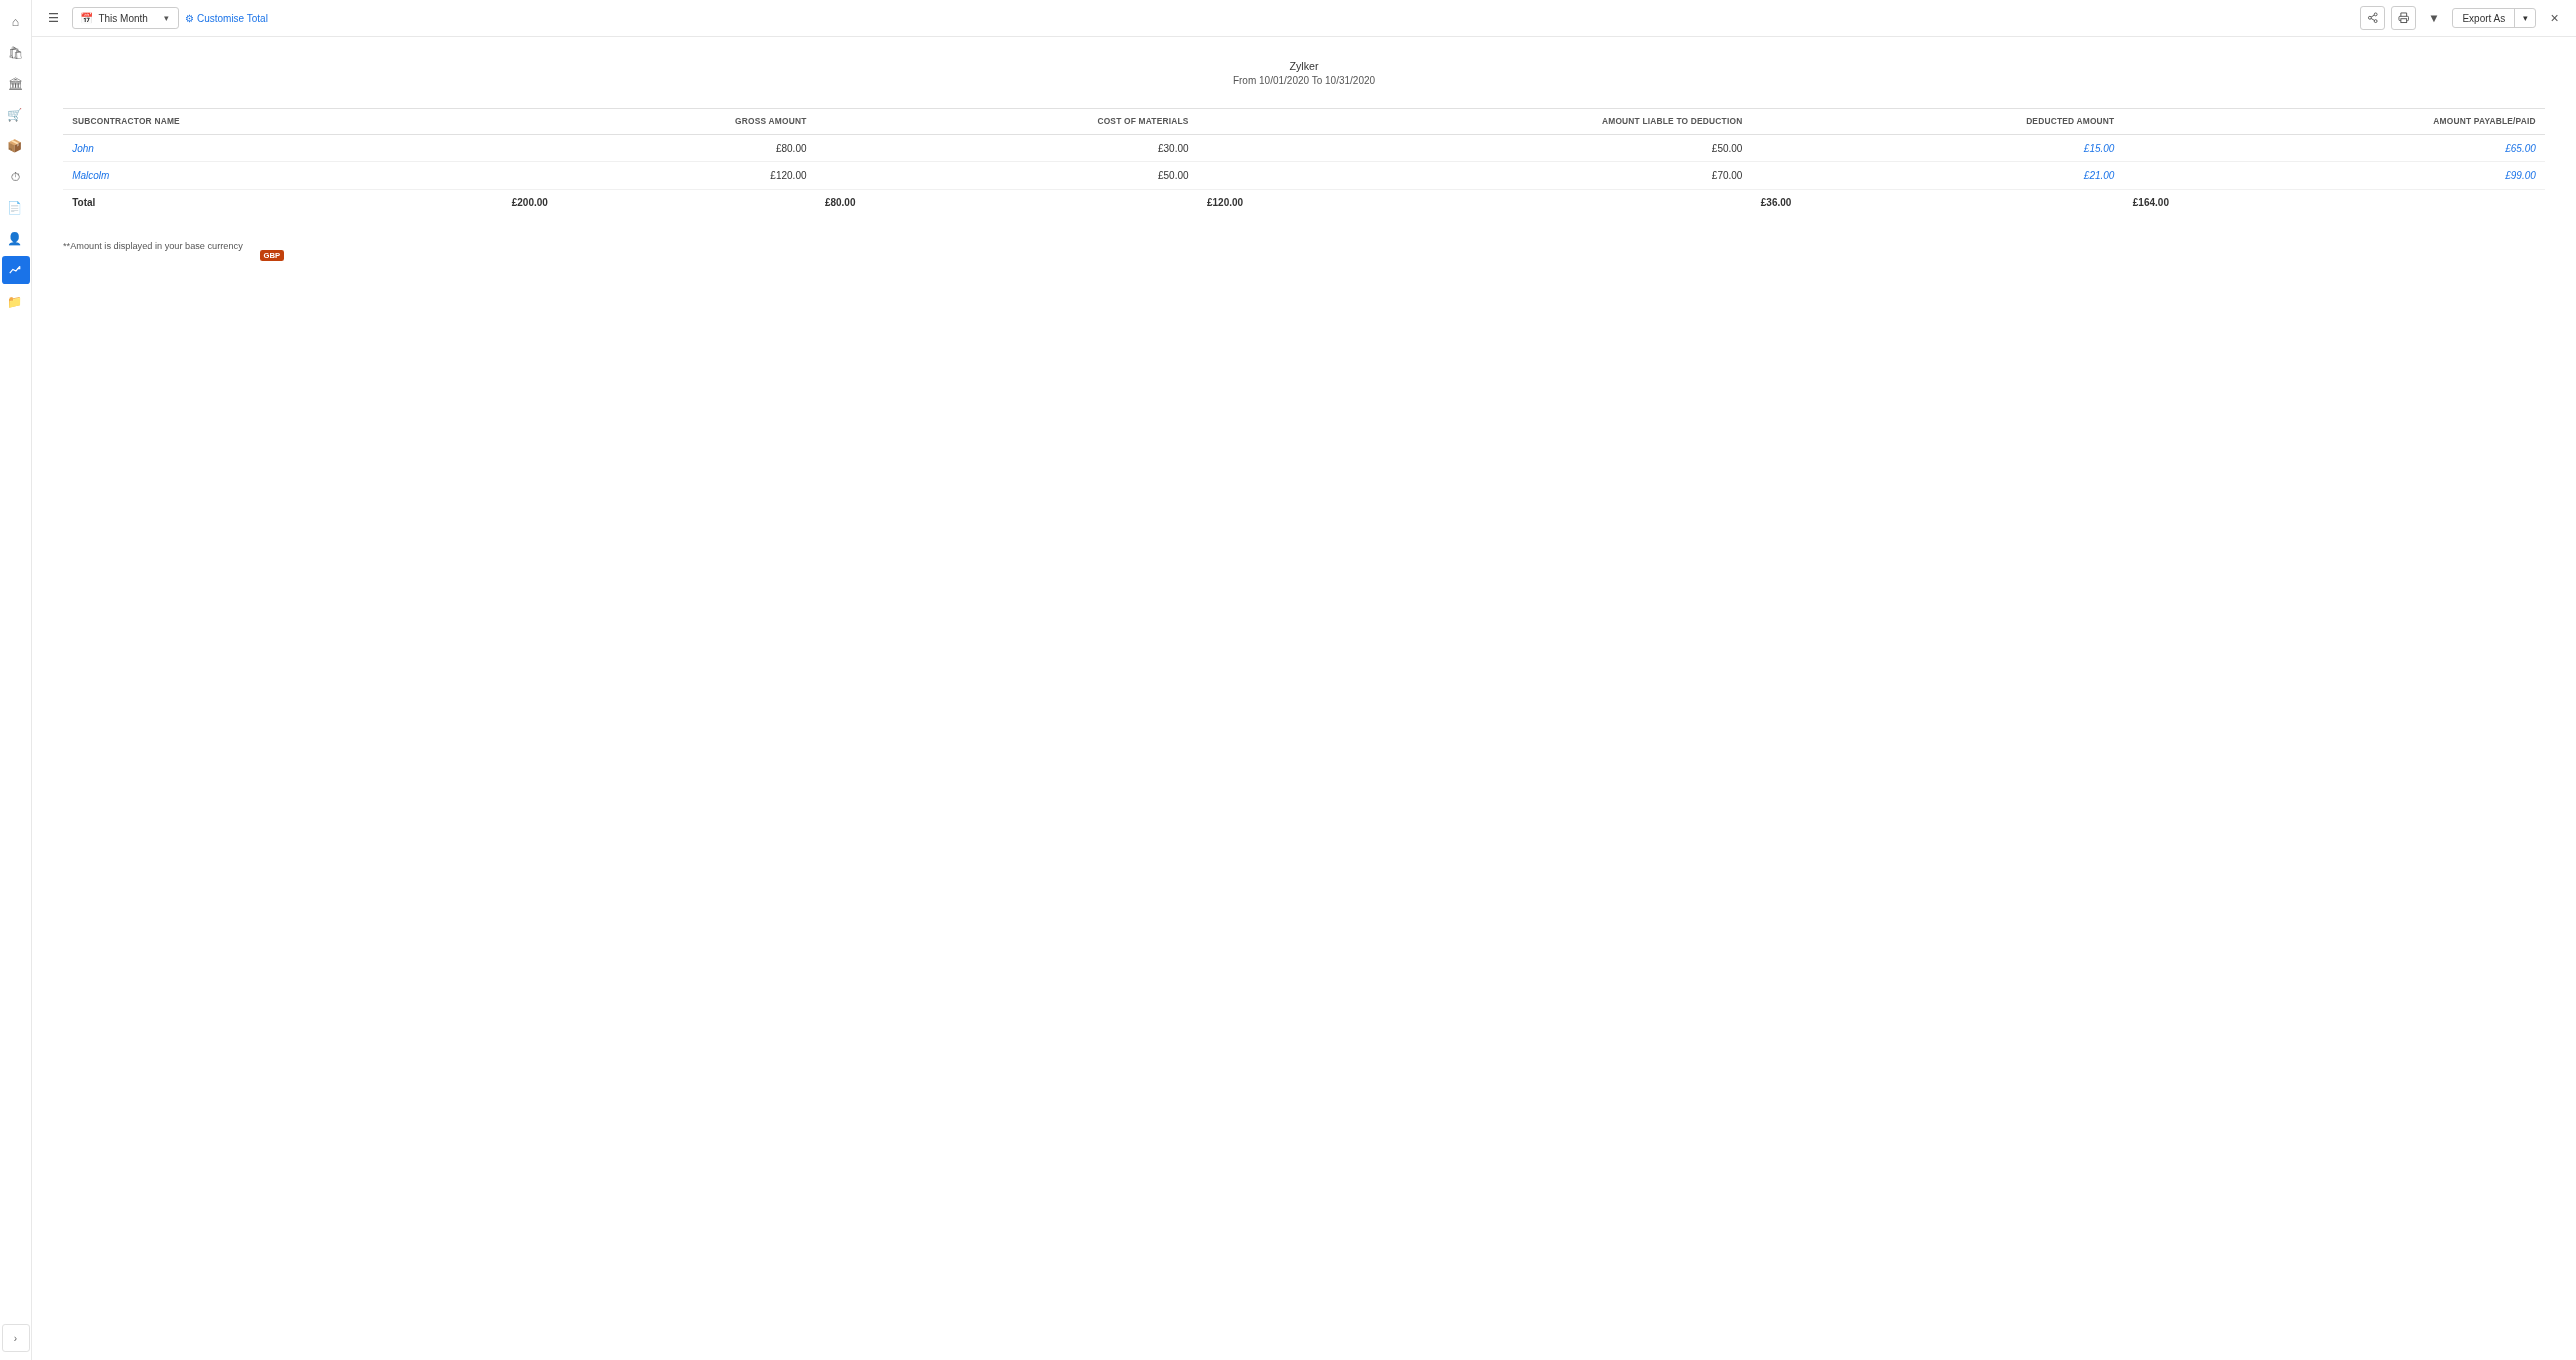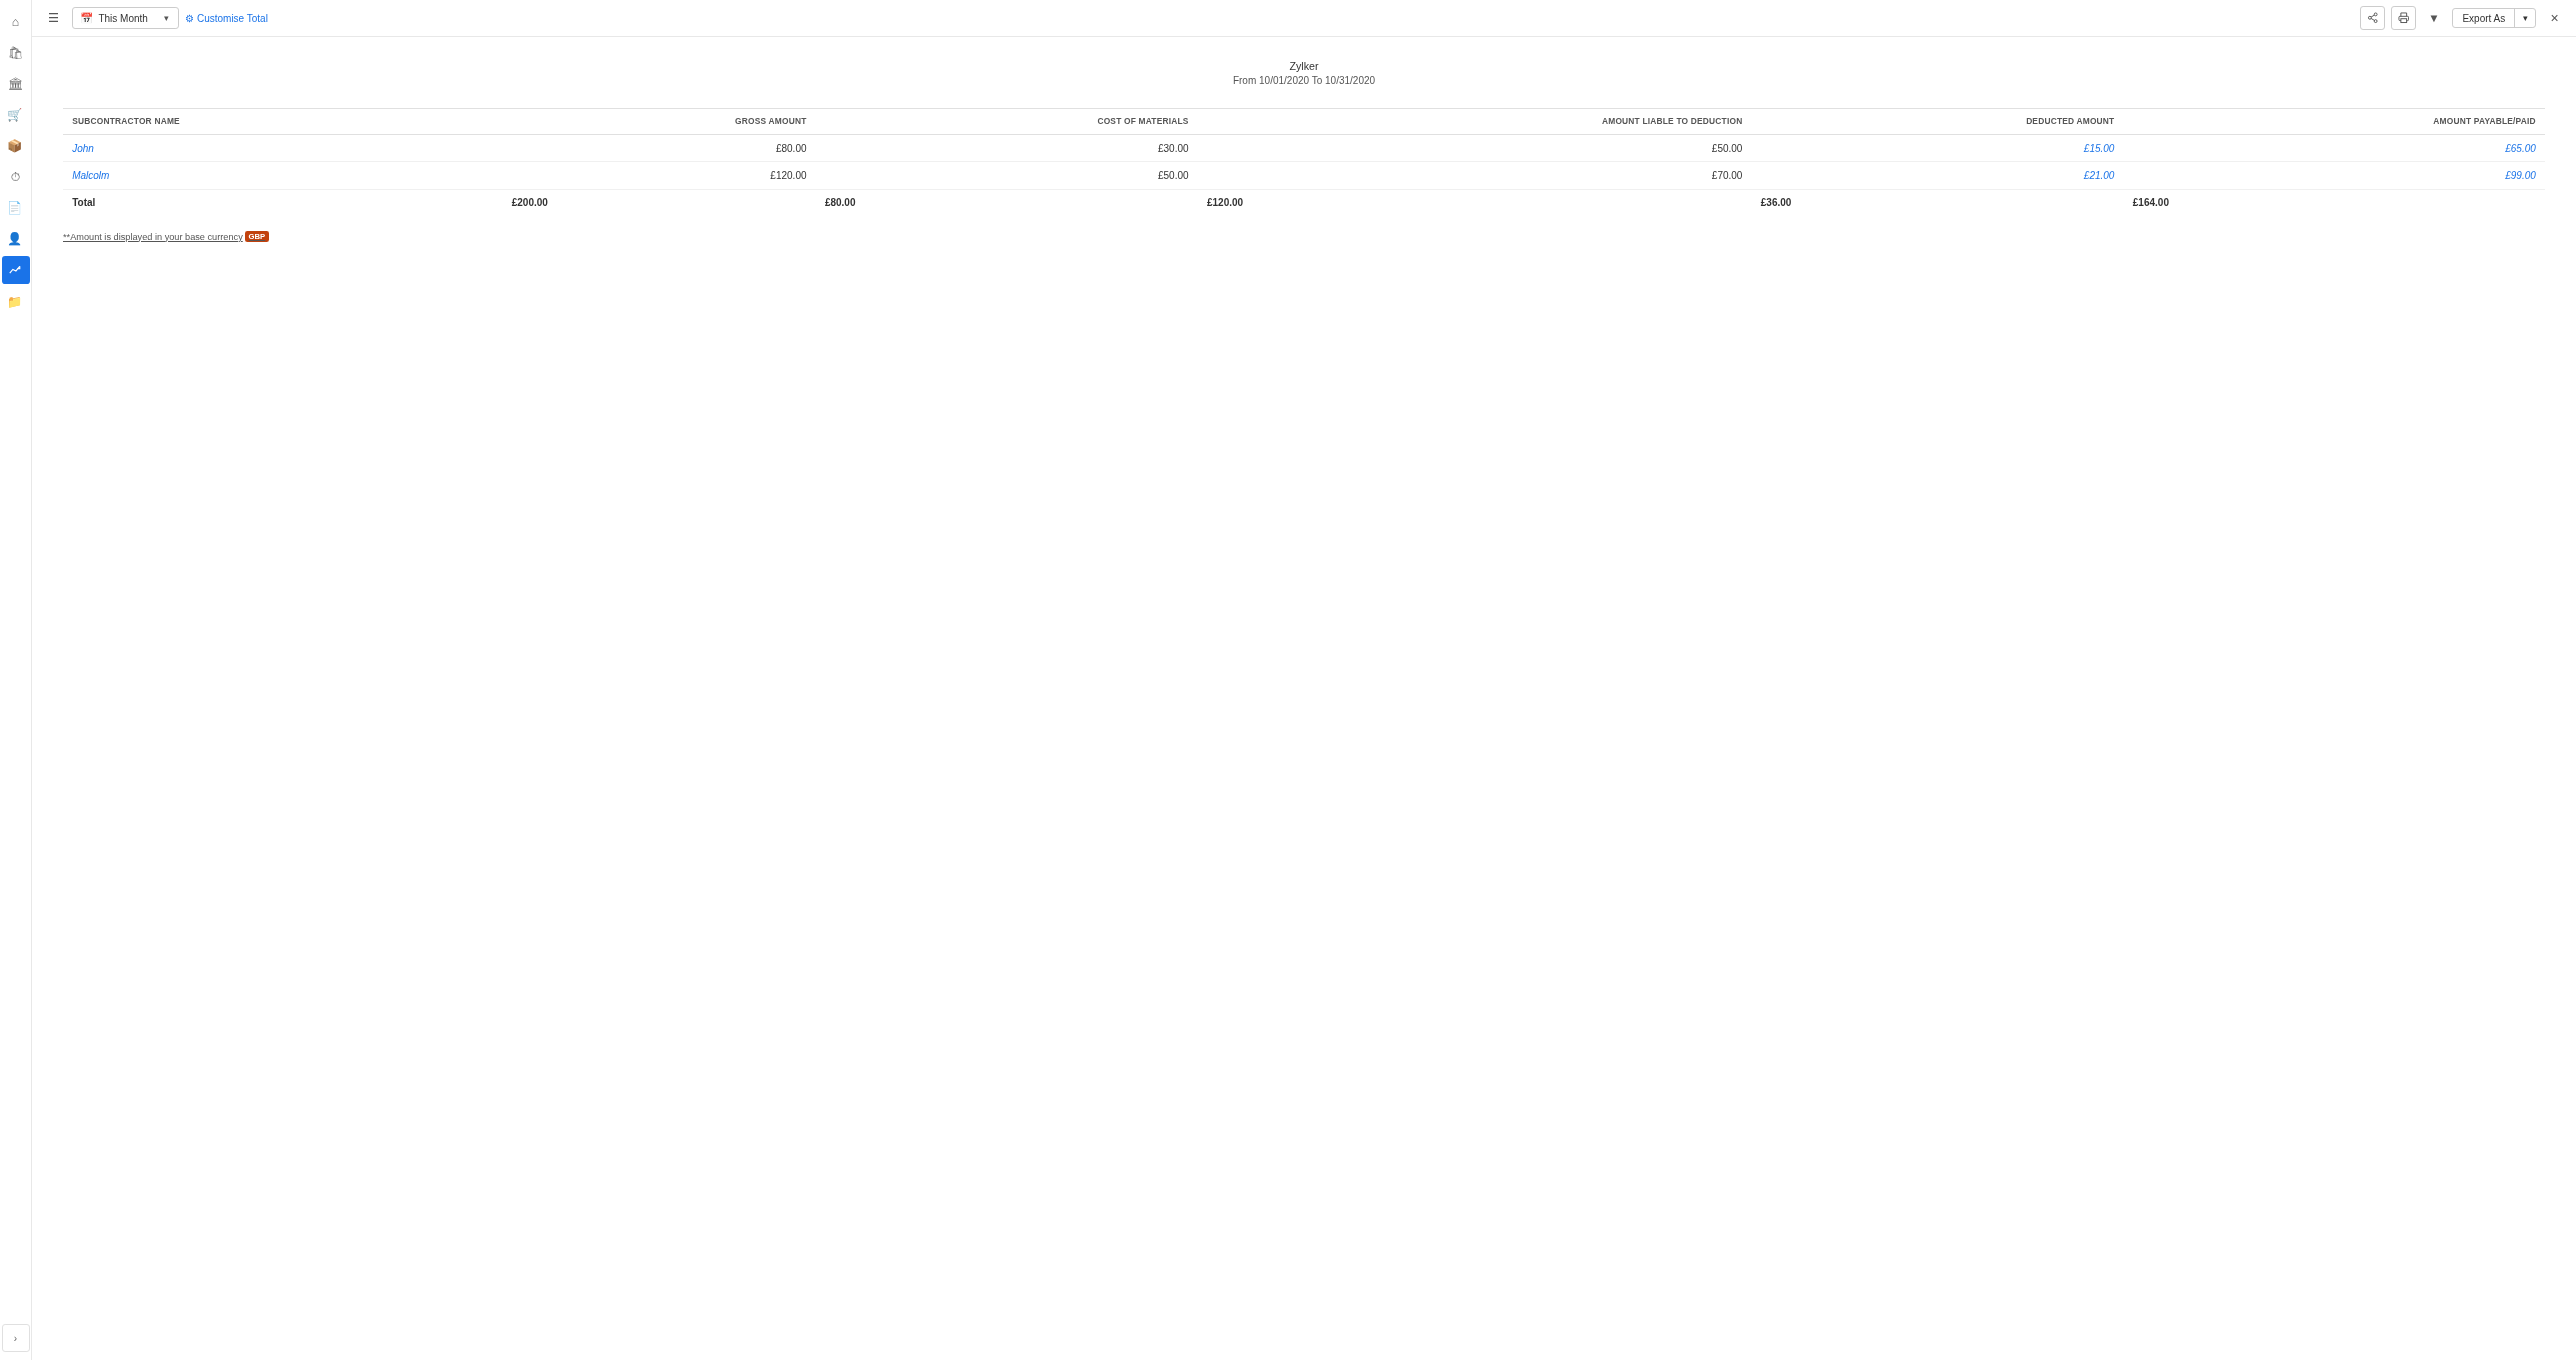--- a/index.html
+++ b/index.html
@@ -201,30 +201,30 @@
       text-align: left;
     }
     .link-blue { color: #1a73e8; cursor: pointer; font-style: italic; }
 
     .footer-note {
       margin-top: 15.3px;
       font-size: 9.2px;
       color: #555;
       display: flex;
       align-items: center;
-      gap: 2px;
-      text-decoration: underline;
+      gap: 17px;
     }
     .gbp-badge {
       background: #c2410c;
       color: #fff;
       font-size: 7.7px;
       font-weight: bold;
       padding: 0.8px 3.8px;
       border-radius: 2.3px;
+      margin-top: 19px;
     }
   </style>
 </head>
 <body>
 
 <div class="app-layout">
 
   <div class="sidebar">
     <div class="sidebar-icon">⌂</div>
     <div class="sidebar-icon">🛍</div>

